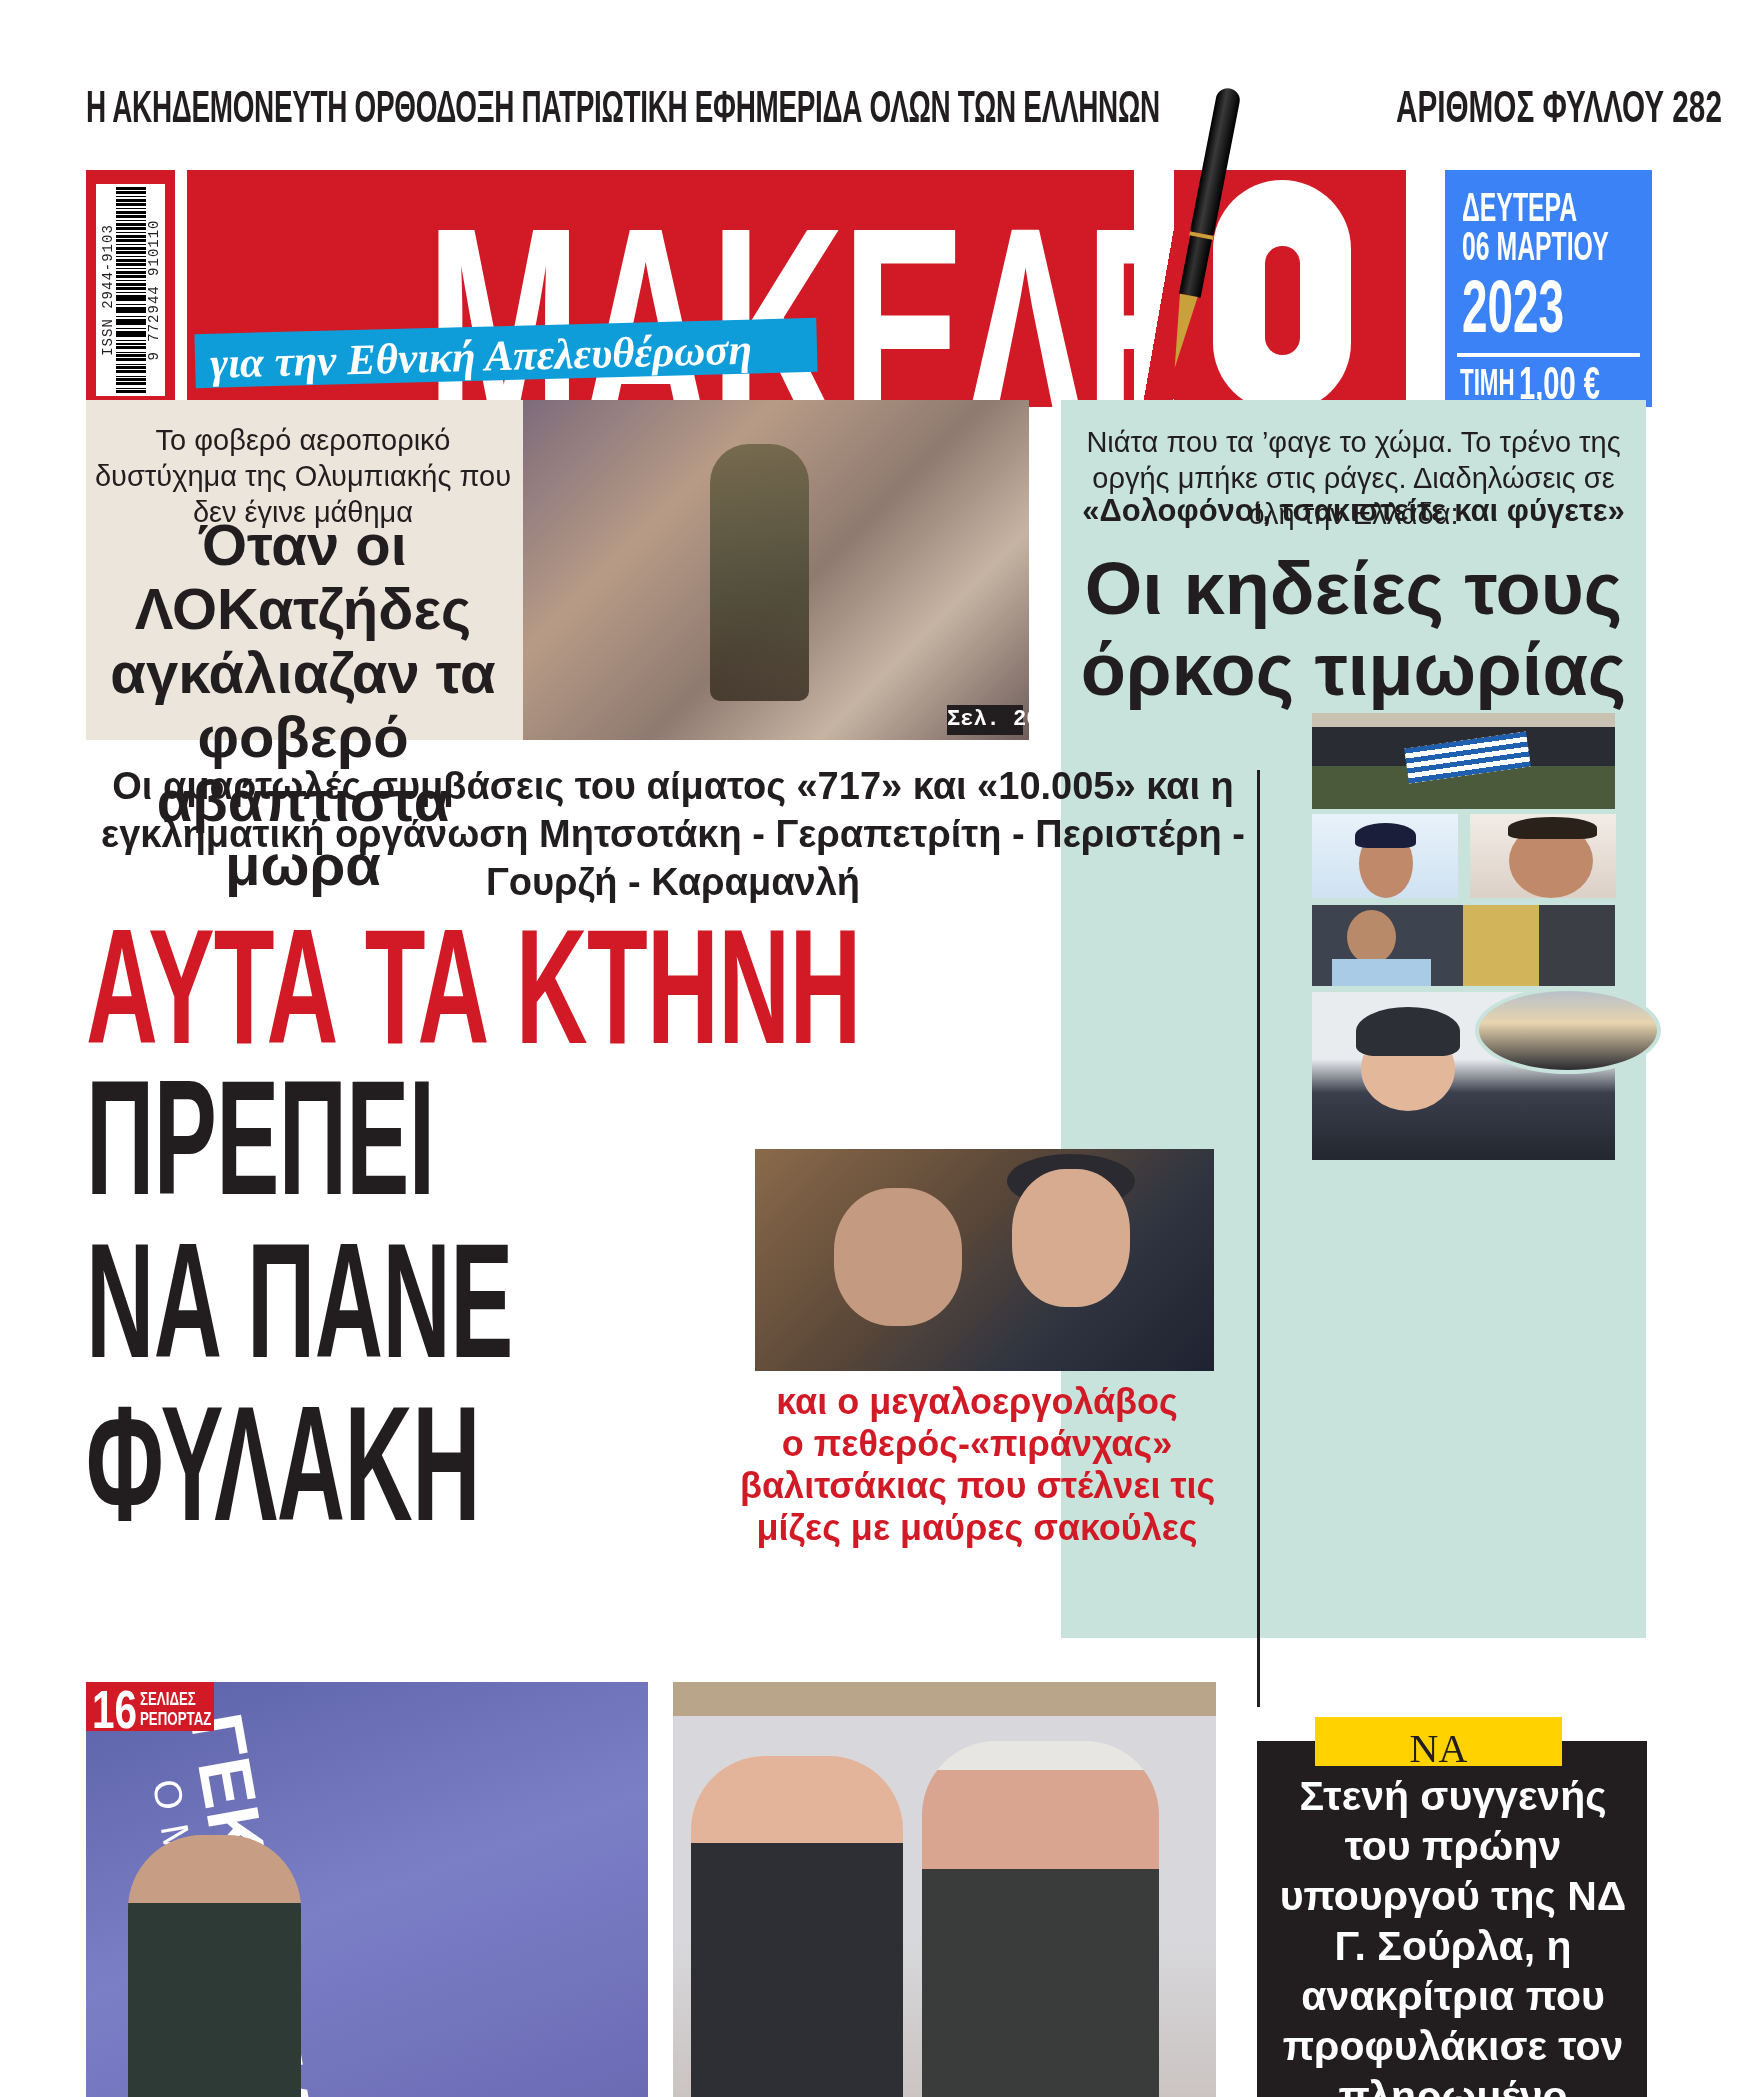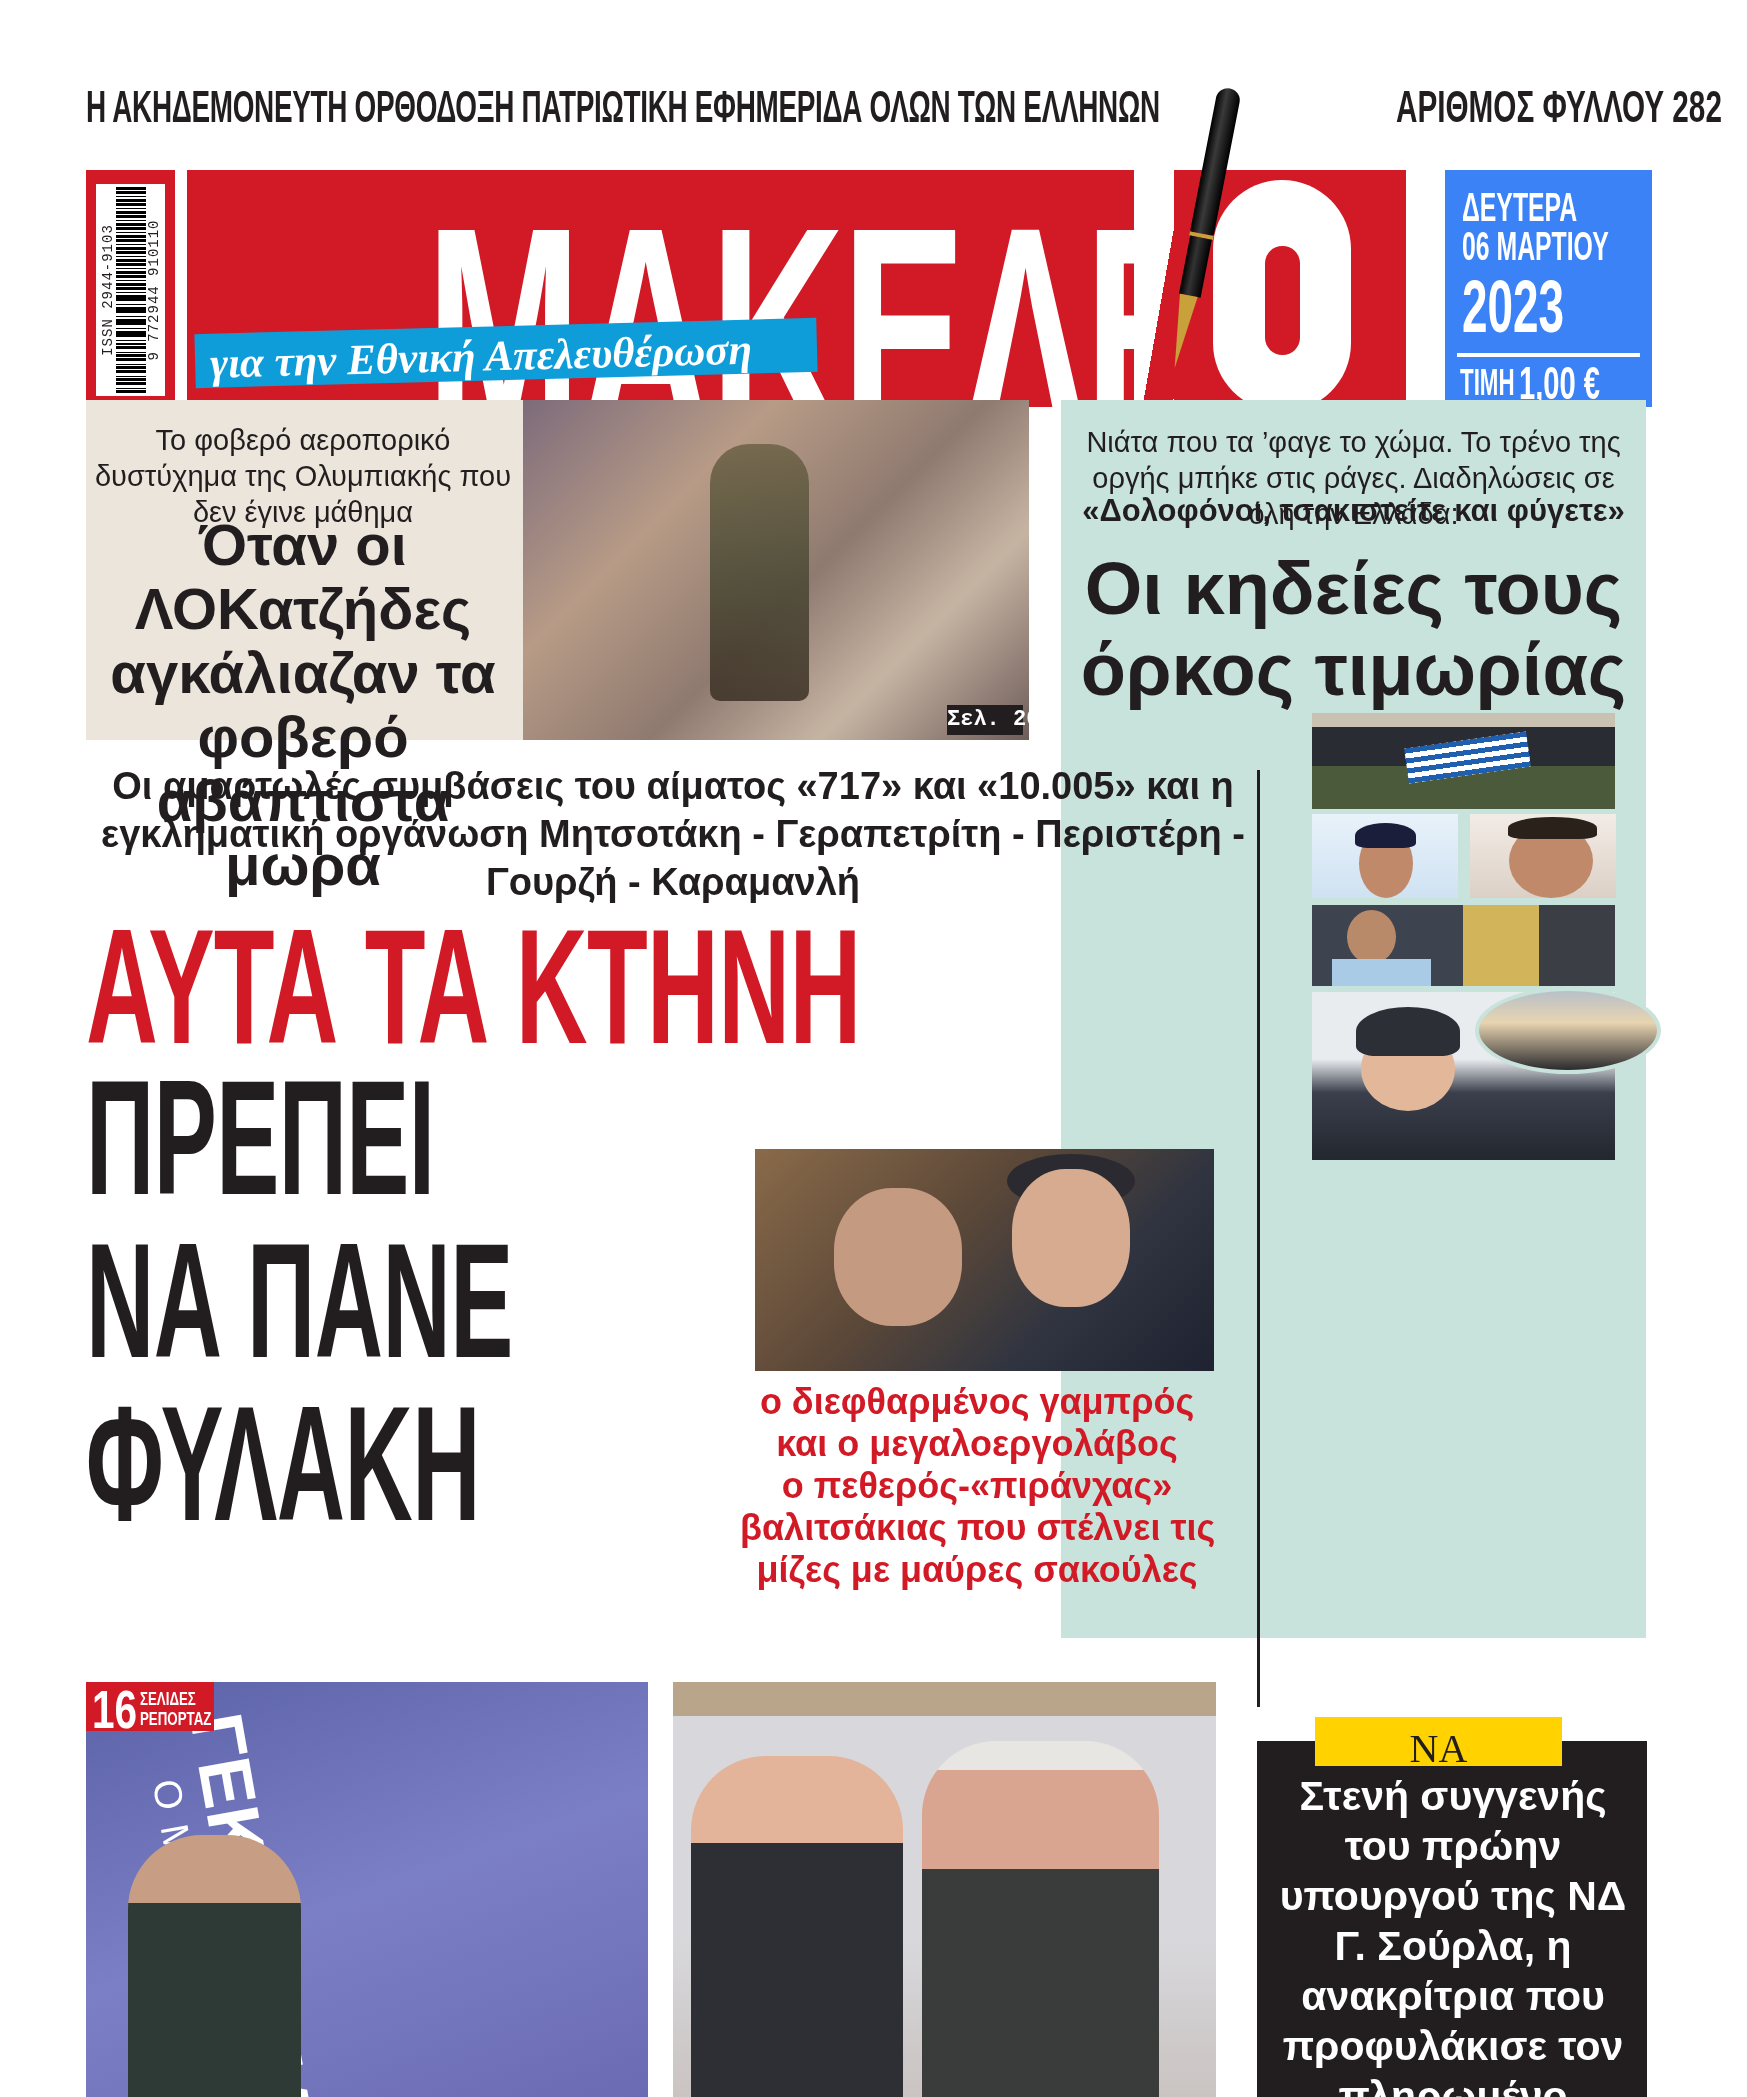--- a/index.html
+++ b/index.html
@@ -175,21 +175,20 @@
   <div>ΠΡΕΠΕΙ</div>
   <div>ΝΑ ΠΑΝΕ</div>
   <div>ΦΥΛΑΚΗ</div>
 </div>
 <div class="photo" id="ph-main">
   <div class="f1"></div>
     <div class="h2"></div>
     <div class="f2"></div>
 </div>
 <div class="abs cond" id="red-deck" style="transform:none;">
-  <div>ο διεφθαρμένος γαμπρός</div>
   <div>και ο μεγαλοεργολάβος</div>
   <div>ο πεθερός-«πιράνχας»</div>
   <div>βαλιτσάκιας που στέλνει τις</div>
   <div>μίζες με μαύρες σακούλες</div>
 </div>
 <div class="abs" id="vrule"></div>
 
 <div class="photo" id="ph-tekterna"></div>
 <div class="abs" id="tek-text">ΓΕΚ ΤΕΡΝΑ</div>
 <div class="abs" id="tek-sub">ΟΜΙΛΟΣ ΕΤΑΙΡΕΙΩΝ</div>

